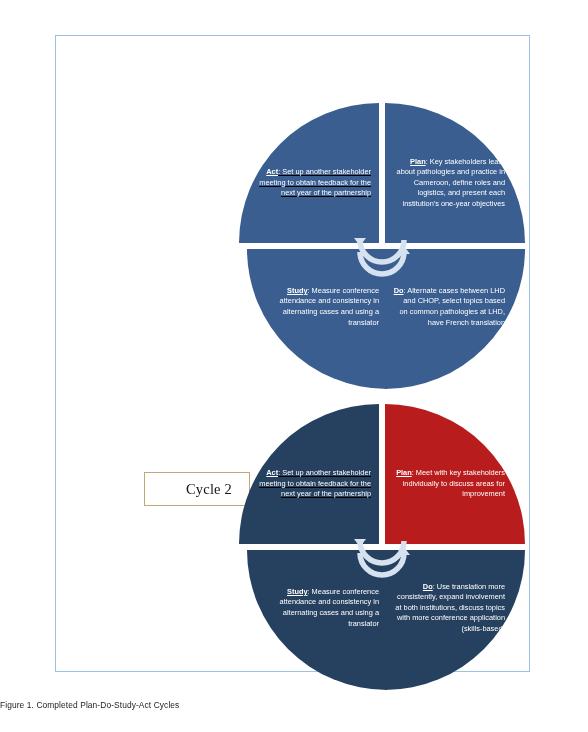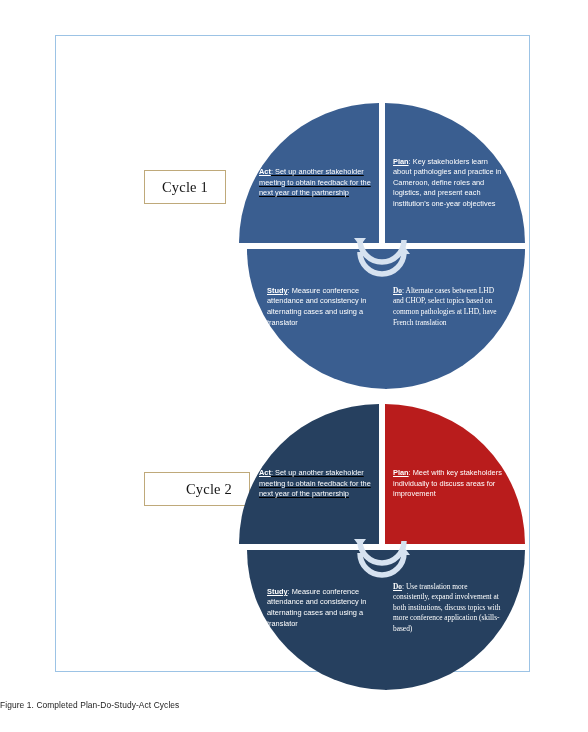--- a/index.html
+++ b/index.html
@@ -48,34 +48,34 @@
     position:absolute;
     width:140px;height:140px;
     box-sizing:border-box;
     display:flex;
     align-items:center;
     justify-content:center;
     overflow:hidden;
   }
   .quad-inner{
     color:#ffffff;
-    text-align:left;
+    text-align:right;
     font-size:7.4px;
     line-height:1.42;
     padding:0 14px;
     box-sizing:border-box;
     width:100%;
   }
   .quad-inner u{ text-decoration:underline; font-weight:bold; }
 
   
   .q-act  { left:0px;   top:0px;   border-top-left-radius:140px;text-decoration:underline; }
   .q-plan { left:146px; top:0px;   border-top-right-radius:140px; }
   .q-study{ left:8px;   top:146px; border-bottom-left-radius:140px; }
-  .q-do   { left:146px; top:146px; border-bottom-right-radius:140px;font-family:Liberation Serif, serif; }
+  .q-do   { left:146px; top:146px; border-bottom-right-radius:140px; }
 
   
   .q-act  .quad-inner { transform:translate(6px, 10px); }
   .q-plan .quad-inner { transform:translate(-6px, 10px); }
   .q-study .quad-inner{ transform:translate(6px, -12px); }
   .q-do   .quad-inner { transform:translate(-6px, -12px); }
 
   
   .cycle-arrows{
     position:absolute;
@@ -93,23 +93,20 @@
     font-size:8.4px;
     color:#1c1c1c;
     letter-spacing:.1px;
   }
 </style>
 </head>
 <body>
 
 <div class="figure-frame">
 
-  <div class="cycle-label" id="label-cycle-1">
-    <span>Cycle 1</span>
-  </div>
 
   <div class="pdsa-wheel" id="wheel-1">
 
     <div class="quad q-act" style="background:#3a5e90">
       <div class="quad-inner">
         <u>Act</u><span>: Set up another stakeholder meeting to obtain feedback for the next year of the partnership</span>
       </div>
     </div>
 
     <div class="quad q-plan" style="background:#3a5e90">

